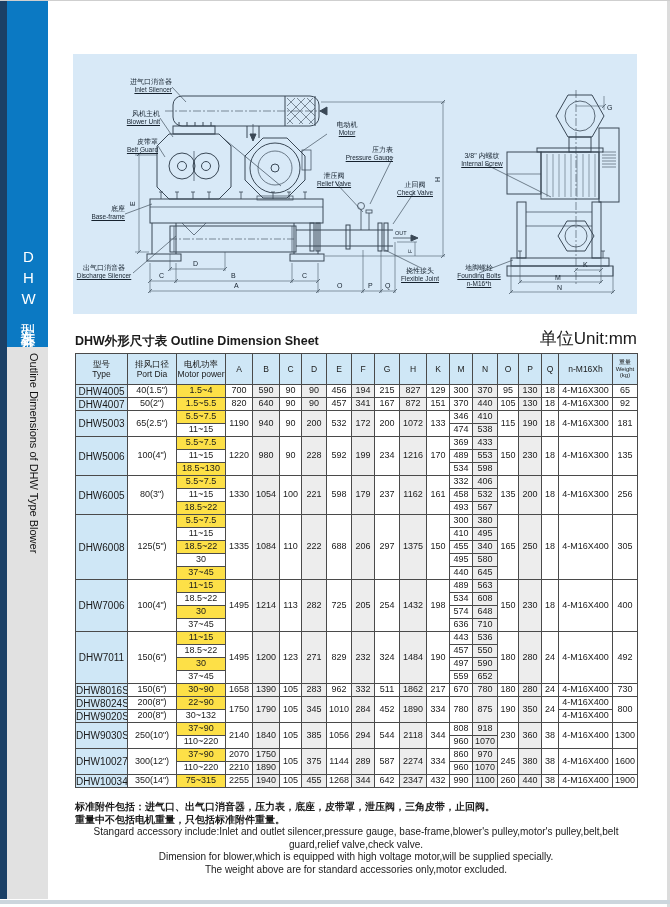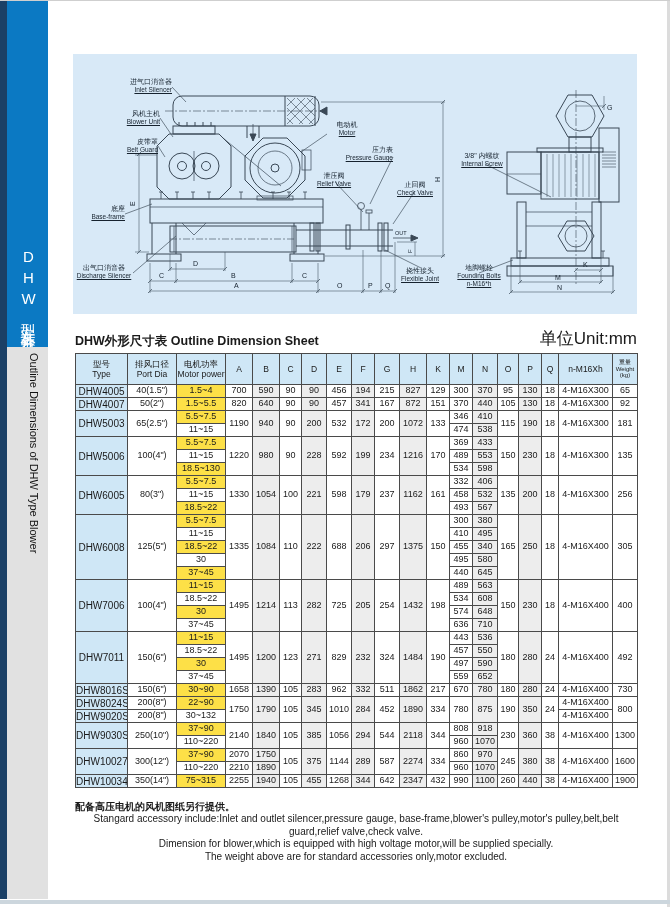--- a/index.html
+++ b/index.html
@@ -1354,21 +1354,22 @@
             <div class="cl">4-M16X400</div>
           </td>
           <td>
             <div class="cl">1900</div>
           </td>
         </tr>
       </tbody>
     </table>
 
   <div class="notes">
-    <div class="ncn">配备高压电机的风机图纸另行提供。</div>
+    <div class="ncn">标准附件包括：进气口、出气口消音器，压力表，底座，皮带罩，泄压阀，三角皮带，止回阀。</div>
+    <div class="ncn">重量中不包括电机重量，只包括标准附件重量。</div>
     <div class="nen">Stangard accessory include:Inlet and outlet silencer,pressure gauge, base-frame,blower's pulley,motor's pulley,belt,belt guard,relief valve,check valve.</div>
     <div class="nen">Dimension for blower,which is equipped with high voltage motor,will be supplied specially.</div>
     <div class="nen">The weight above are for standard accessories only,motor excluded.</div>
   </div>
 
   <div class="edge-right"></div>
   <div class="edge-bottom"></div>
 </div>
 
 </body></html>

